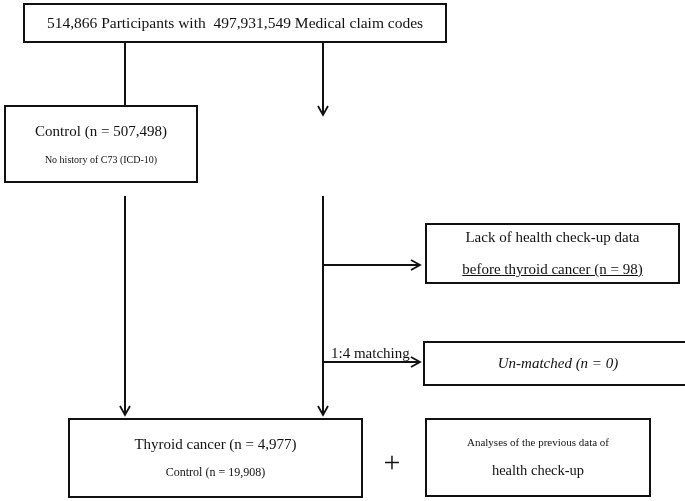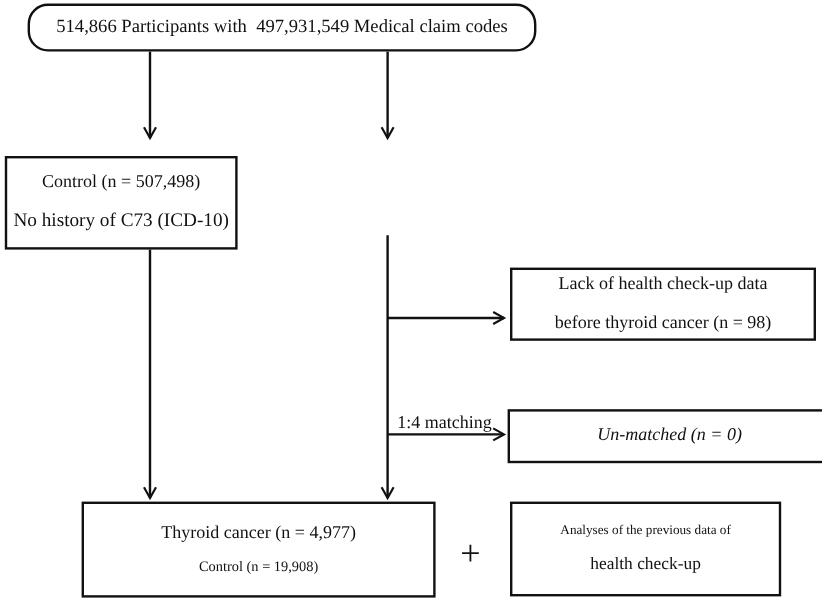--- a/index.html
+++ b/index.html
@@ -30,28 +30,28 @@
     border: 2px solid #111111;
     background: #ffffff;
     display: flex;
     flex-direction: column;
     align-items: center;
     justify-content: center;
     text-align: center;
     line-height: 1.15;
   }
   .box .line1 { font-size: 15px; }
-  .box .line2 { font-size: 16px; }
-  .box-participants { left: 23px; top: 3px;  width: 424px; height: 40px; border-radius: 17px; }
+  .box .line2 { font-size: 10px; }
+  .box-participants { left: 23px; top: 3px;  width: 424px; height: 40px; }
   .box-participants .line1 { font-size: 15.5px; white-space: pre; }
-  .box-control   { left: 4px;   top: 130px; width: 194px; height: 78px; row-gap: 14px; }
+  .box-control   { left: 4px;   top: 105px; width: 194px; height: 78px; row-gap: 14px; }
   .box-thyroid   { left: 227px; top: 118px; width: 236px; height: 78px; row-gap: 13px; }
   .box-thyroid .line2 { font-size: 13px; white-space: nowrap; }
   .box-lack      { left: 425px; top: 223px; width: 255px; height: 61px; row-gap: 15px; }
-  .box-lack .line2 { font-size: 15px; }
+  .box-lack .line2 { font-size: 15px; text-decoration: underline; }
   .box-unmatched { left: 423px; top: 341px; width: 270px; height: 45px; font-style: italic; }
   .box-matched   { left: 68px;  top: 418px; width: 295px; height: 80px; row-gap: 13px; }
   .box-matched .line2 { font-size: 12px; }
   .box-analyses  { left: 425px; top: 418px; width: 226px; height: 79px; row-gap: 13px; }
   .box-analyses .line1 { font-size: 11px; }
   .box-analyses .line2 { font-size: 14.5px; }
   .matching-label {
     position: absolute;
     left: 331px;
     top: 345px;

